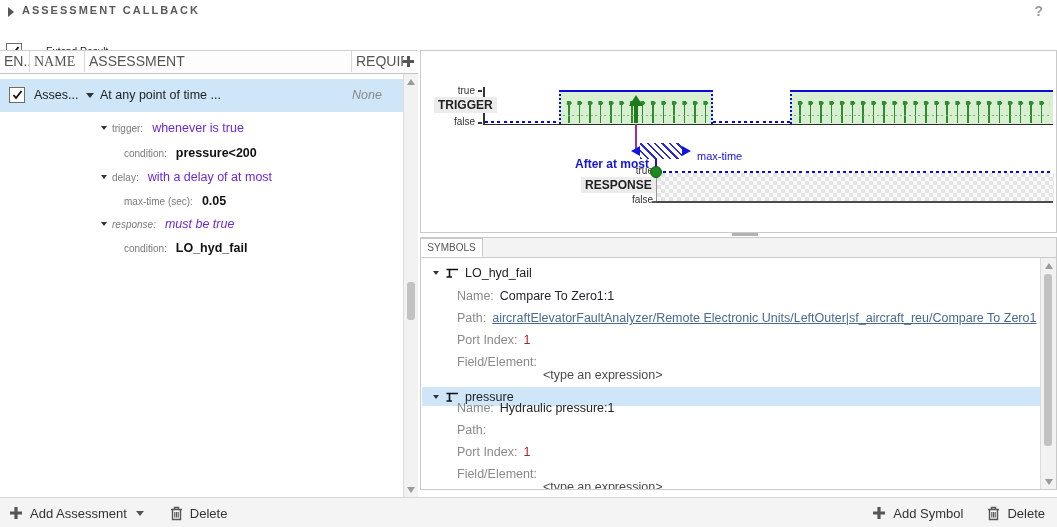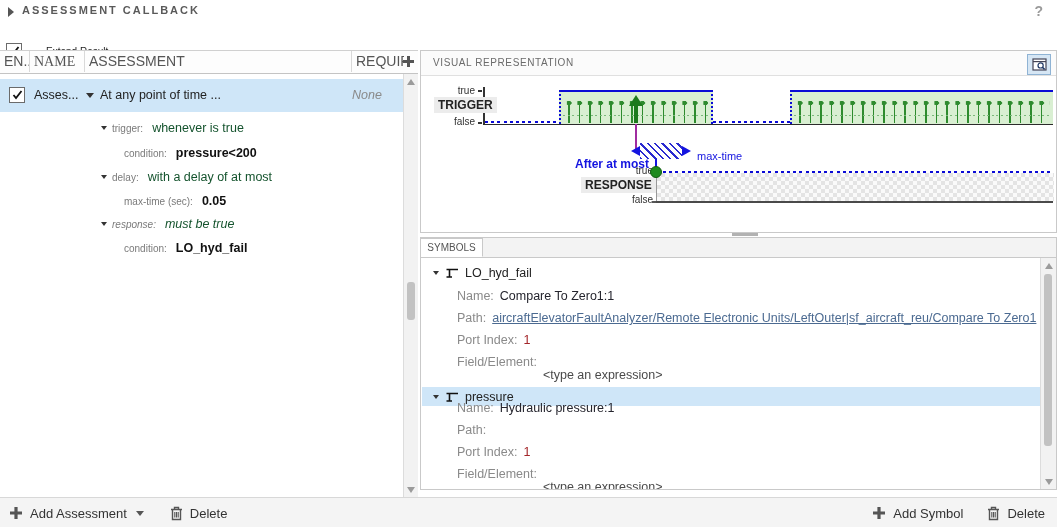--- a/index.html
+++ b/index.html
@@ -26,21 +26,21 @@
             overflow:hidden;white-space:nowrap;}
   .selected-row{position:absolute;left:0;top:79px;width:403px;height:33px;background:#cfe6f8;}
   .row-name{position:absolute;left:34px;top:9px;font-size:12.5px;color:#222;}
   .row-summary{position:absolute;left:86px;top:9px;font-size:12.5px;color:#222;display:flex;align-items:center;gap:6px;}
   .row-req{position:absolute;left:352px;top:9px;font-size:12.5px;font-style:italic;color:#8a8a8a;}
   .tri-down{width:0;height:0;border-left:4px solid transparent;border-right:4px solid transparent;
             border-top:5px solid #333;display:inline-block;}
   .tri-down.sm{border-left-width:3.5px;border-right-width:3.5px;border-top-width:4.5px;}
   .tree-row{position:absolute;display:flex;align-items:center;gap:5px;white-space:nowrap;}
   .tkey{font-size:10px;color:#7a7a7a;margin-right:4px;}
-  .tval{font-size:12.5px;color:#14532d;}
+  .tval{font-size:12.5px;color:#6d28d9;}
   .tval.b{font-weight:bold;color:#111;}
 
   
   .vscroll{position:absolute;background:#f2f2f2;border-left:1px solid #dcdcdc;}
   .sb-arrow{position:absolute;left:0;width:100%;height:15px;display:flex;align-items:center;justify-content:center;}
   .sb-up{top:0;} .sb-dn{bottom:0;}
   .tri-up-g{width:0;height:0;border-left:4px solid transparent;border-right:4px solid transparent;border-bottom:6px solid #9b9b9b;}
   .tri-dn-g{width:0;height:0;border-left:4px solid transparent;border-right:4px solid transparent;border-top:6px solid #9b9b9b;}
   .sb-thumb{position:absolute;left:3px;width:8px;background:#c2c2c2;border-radius:3px;}
 
@@ -182,31 +182,20 @@
   <div class="sb-arrow sb-up">
       <span class="tri-up-g"></span>
     </div>
   <div class="sb-thumb" style="top:208px;height:38px;"></div>
   <div class="sb-arrow sb-dn">
       <span class="tri-dn-g"></span>
     </div>
 </div>
 
 <div class="visual-panel">
-  <div class="panel-hd">
-    <span class="panel-hd-title">VISUAL REPRESENTATION</span>
-    <span class="fit-btn">
-      <svg width="15" height="13" viewBox="0 0 15 13">
-        <rect x="1" y="1" width="13" height="11" fill="#fff" stroke="#445" stroke-width="1.2"></rect>
-        <line x1="1" y1="3.6" x2="14" y2="3.6" stroke="#445" stroke-width="1.2"></line>
-        <circle cx="8.6" cy="7.4" r="2.6" fill="none" stroke="#223a66" stroke-width="1.2"></circle>
-        <line x1="10.4" y1="9.2" x2="12.6" y2="11.4" stroke="#223a66" stroke-width="1.5"></line>
-      </svg>
-    </span>
-  </div>
 
   <div class="abs" style="left:62px;top:36px;width:1.5px;height:38px;background:#333;"></div>
   <div class="tick" style="left:57px;top:39px;"></div>
   <div class="tick" style="left:57px;top:71px;"></div>
   <div class="axis-lbl" style="left:14px;top:34px;">true</div>
   <div class="sig-lbl" style="left:13px;top:46px;">TRIGGER</div>
   <div class="axis-lbl" style="left:14px;top:65px;">false</div>
   <div class="abs" style="left:62px;top:72.5px;width:570px;height:1.8px;background:#2b2b2b;"></div>
 
   <div class="dotblue-h" style="left:64px;top:70px;width:74px;"></div>

